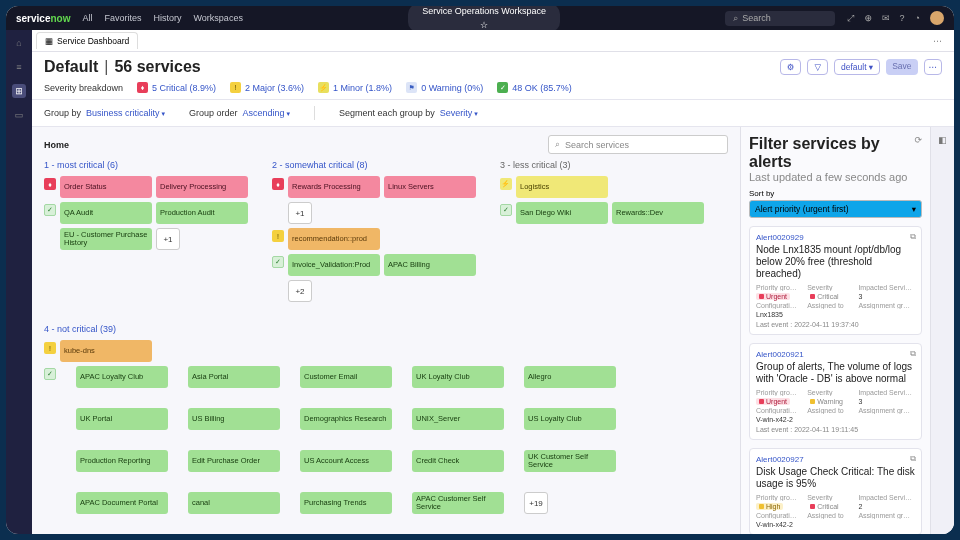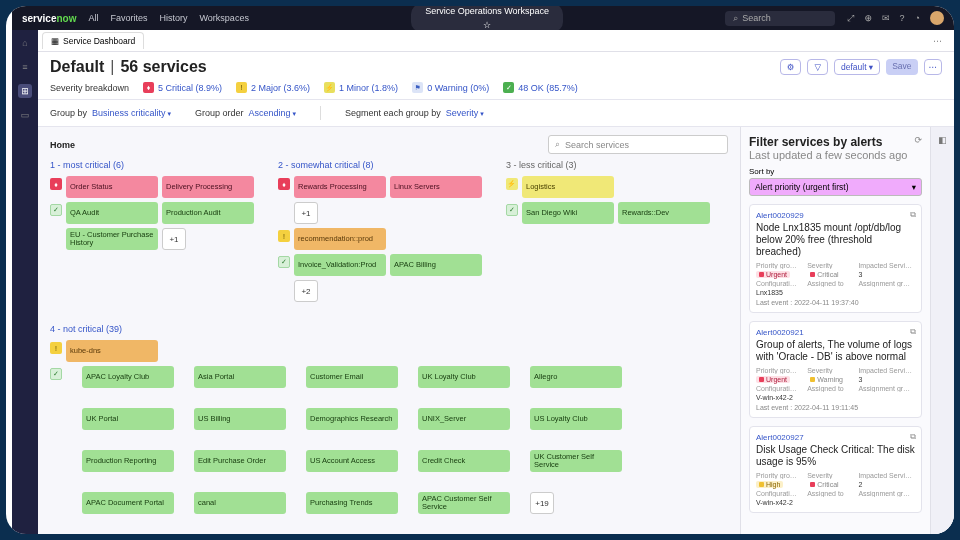--- a/index.html
+++ b/index.html
@@ -1,17 +1,17 @@
 <!DOCTYPE html>
 <html><head>
 <meta charset="utf-8">
 <style>
 * { margin: 0; padding: 0; box-sizing: border-box; font-family: -apple-system, BlinkMacSystemFont, "Segoe UI", sans-serif; }
 body { background: #0b2e4f; width: 960px; height: 540px; overflow: hidden; font-size: 9px; }
-.frame { background: #fff; border-radius: 20px; margin: 6px; height: 528px; overflow: hidden; display: flex; flex-direction: column; padding-left: 6px; }
+.frame { background: #fff; border-radius: 12px; margin: 6px; height: 528px; overflow: hidden; display: flex; flex-direction: column; }
 
 
 .topnav { background: #151726; color: #fff; display: flex; align-items: center; height: 24px; padding: 0 10px; gap: 12px; }
 .logo { font-weight: 700; font-size: 10px; }
 .logo .now { color: #62d84e; }
 .navlinks { display: flex; gap: 12px; color: #c5c7d0; }
 .workspace-pill { background: #2a2c3d; border-radius: 10px; padding: 2px 14px; display: flex; align-items: center; gap: 4px; color: #fff; flex-direction: column; }
 .spacer { flex: 1; }
 .search-top { background: #2a2c3d; border-radius: 4px; padding: 2px 8px; width: 110px; display: flex; align-items: center; gap: 4px; color: #aaa; }
 .top-icons { display: flex; gap: 10px; color: #aaa; align-items: center; }
@@ -78,25 +78,25 @@
 .c-orange { background: #f0b766; color: #5a3a0a; }
 .c-yellow { background: #f0e877; color: #4a4200; }
 .plusbox { width: 24px; height: 22px; border: 1px solid #ccc; border-radius: 3px; background: #fff; display: flex; align-items: center; justify-content: center; font-size: 8px; color: #333; }
 
 .section4 { margin-top: 12px; }
 .grid4 { display: flex; flex-wrap: wrap; gap: 20px; max-width: 640px; margin-left: 16px; }
 .orphan-row { display:flex; gap:4px; align-items:flex-start; margin-bottom:4px;}
 
 
 .rightpanel { width: 190px; border-left: 1px solid #e0e0e8; background: #fafafd; padding: 8px 8px; overflow: auto; position: relative;}
-.rightpanel h3 { font-size: 12px; color: #222; }
+.rightpanel h3 { font-size: 16px; color: #222; }
 .sub { color: #888; font-size: 11px; margin-bottom: 6px; }
 .refresh { position: absolute; top: 8px; right: 8px; color: #888; cursor:pointer;}
 .sort-lbl { font-size: 8px; margin-bottom: 2px; }
-.sort-sel { border: 1px solid #bbb; border-radius: 3px; padding: 3px 5px; background: #f0abfc; font-size: 8.5px; display: flex; justify-content: space-between; align-items: center; cursor:pointer;}
+.sort-sel { border: 1px solid #bbb; border-radius: 3px; padding: 3px 5px; background: #0ea5e9; font-size: 8.5px; display: flex; justify-content: space-between; align-items: center; cursor:pointer;}
 .alert-card { background: #fff; border: 1px solid #e3e3ec; border-radius: 4px; padding: 6px; margin-top: 8px; position: relative; }
 .alert-id { color: #3555c8; font-size: 8px; }
 .alert-open { position: absolute; top: 5px; right: 5px; color: #888; font-size: 8px; cursor:pointer;}
 .alert-title { font-weight: 400; font-size: 10px; color: #222; margin: 2px 0 4px; line-height: 1.2; }
 .alert-grid { display: grid; grid-template-columns: 1fr 1fr 1.2fr; gap: 2px 4px; font-size: 7px; color: #888; }
 .alert-grid .lbl { color: #999; white-space: nowrap; overflow: hidden; text-overflow: ellipsis; }
 .pill { border-radius: 2px; padding: 0 3px; font-size: 7px; display: inline-flex; align-items: center; gap: 2px; }
 .pill.urgent { background: #fde0e5; color: #b02040; }
 .pill.high { background: #fcf0c8; color: #8a6500; }
 .dot { width: 5px; height: 5px; border-radius: 1px; display:inline-block;}

